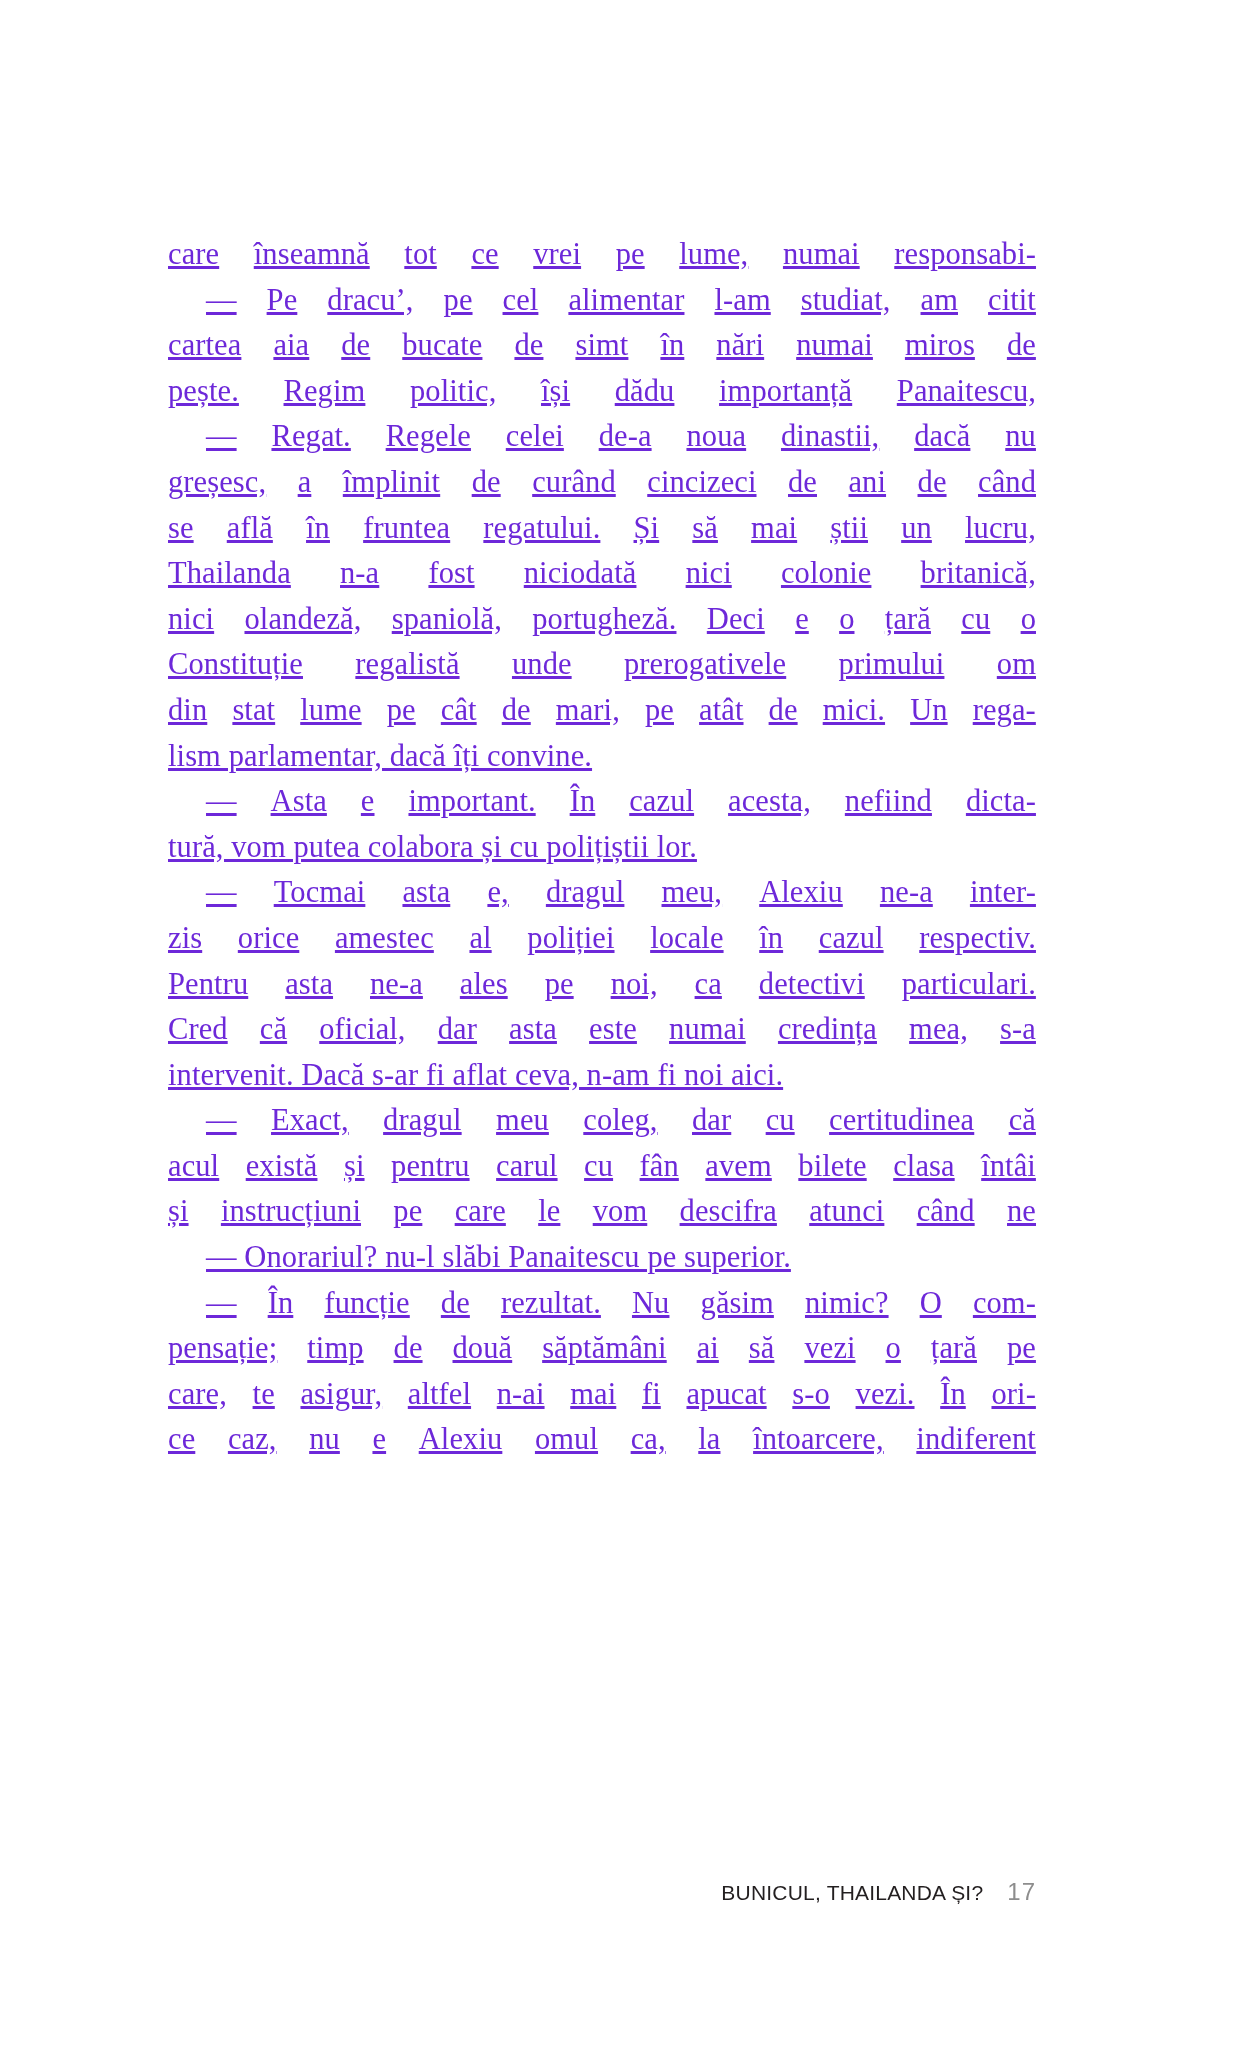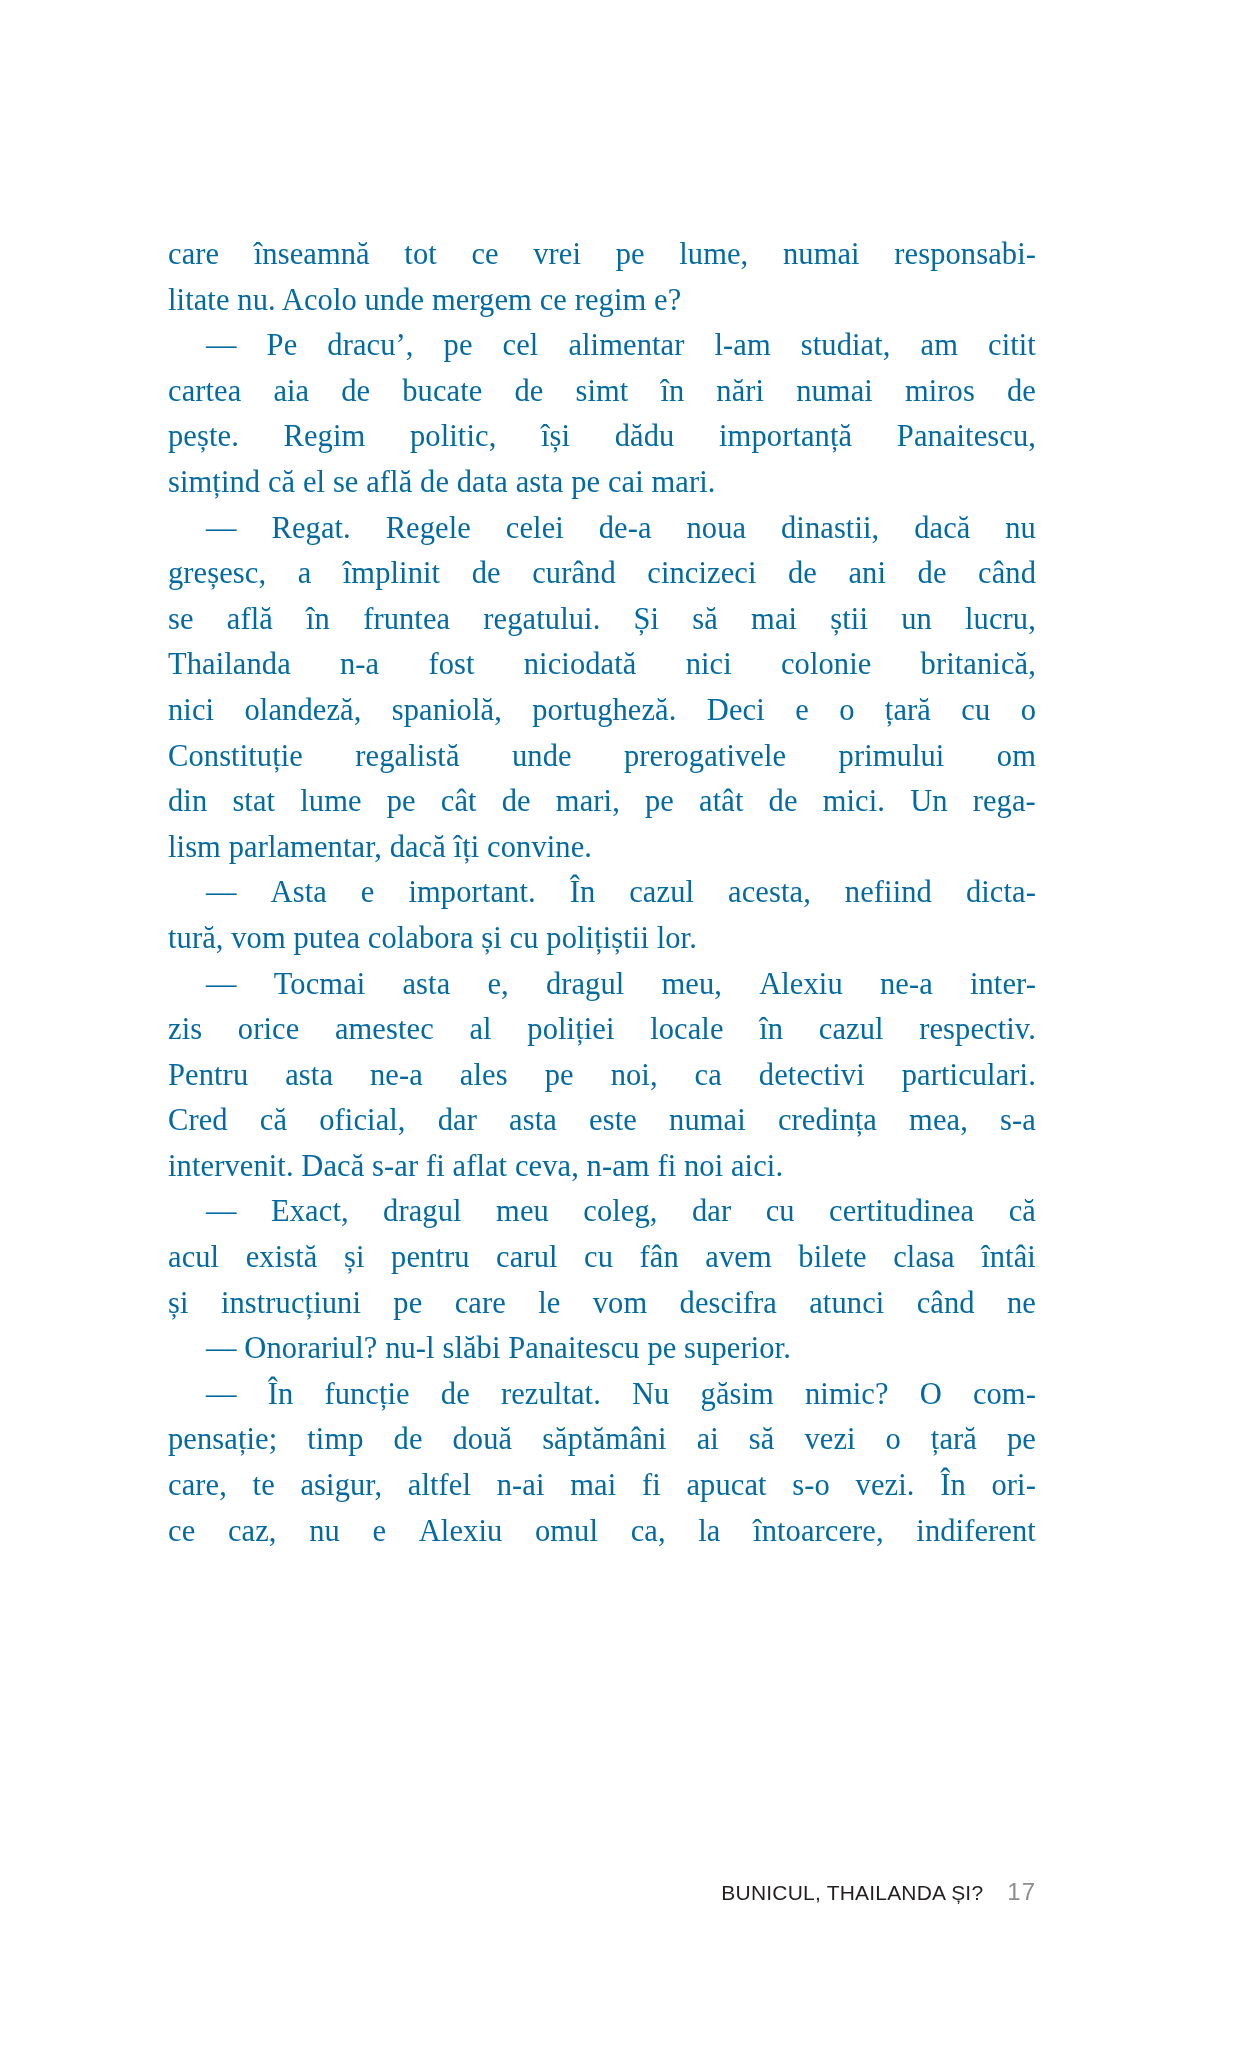--- a/index.html
+++ b/index.html
@@ -23,24 +23,25 @@
     left: 168px;
     top: 232px;
     width: 868px;
   }
 
   
   .line {
     font-family: "Liberation Serif", "DejaVu Serif", serif;
     font-size: 30.5px;
     line-height: 45.6px;
-    color: #0369a1;
+    color: #6d28d9;
     white-space: pre;
     letter-spacing: 0.1px;
     font-kerning: normal;
+    text-decoration: underline;
   }
 
   
   .line.justify {
     display: flex;
     justify-content: space-between;
     white-space: normal;
   }
   .line.justify > span {
     white-space: pre;
@@ -89,21 +90,20 @@
         <span>care</span>
         <span>înseamnă</span>
         <span>tot</span>
         <span>ce</span>
         <span>vrei</span>
         <span>pe</span>
         <span>lume,</span>
         <span>numai</span>
         <span>responsabi-</span>
       </div>
-      <div class="line">litate nu. Acolo unde mergem ce regim e?</div>
       <div class="line justify indent">
         <span>—</span>
         <span>Pe</span>
         <span>dracu’,</span>
         <span>pe</span>
         <span>cel</span>
         <span>alimentar</span>
         <span>l-am</span>
         <span>studiat,</span>
         <span>am</span>
@@ -124,21 +124,20 @@
       </div>
       <div class="line justify">
         <span>pește.</span>
         <span>Regim</span>
         <span>politic,</span>
         <span>își</span>
         <span>dădu</span>
         <span>importanță</span>
         <span>Panaitescu,</span>
       </div>
-      <div class="line">simțind că el se află de data asta pe cai mari.</div>
       <div class="line justify indent">
         <span>—</span>
         <span>Regat.</span>
         <span>Regele</span>
         <span>celei</span>
         <span>de-a</span>
         <span>noua</span>
         <span>dinastii,</span>
         <span>dacă</span>
         <span>nu</span>

